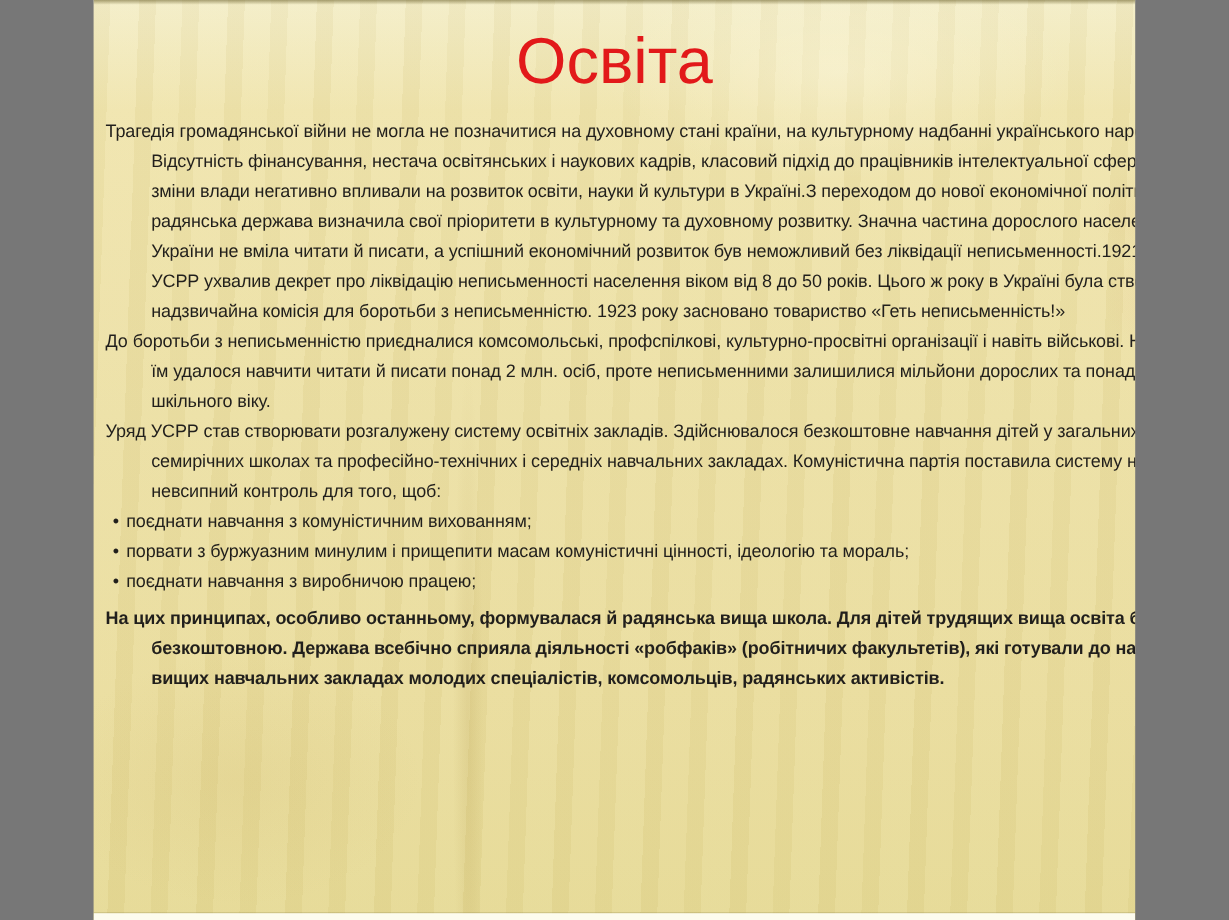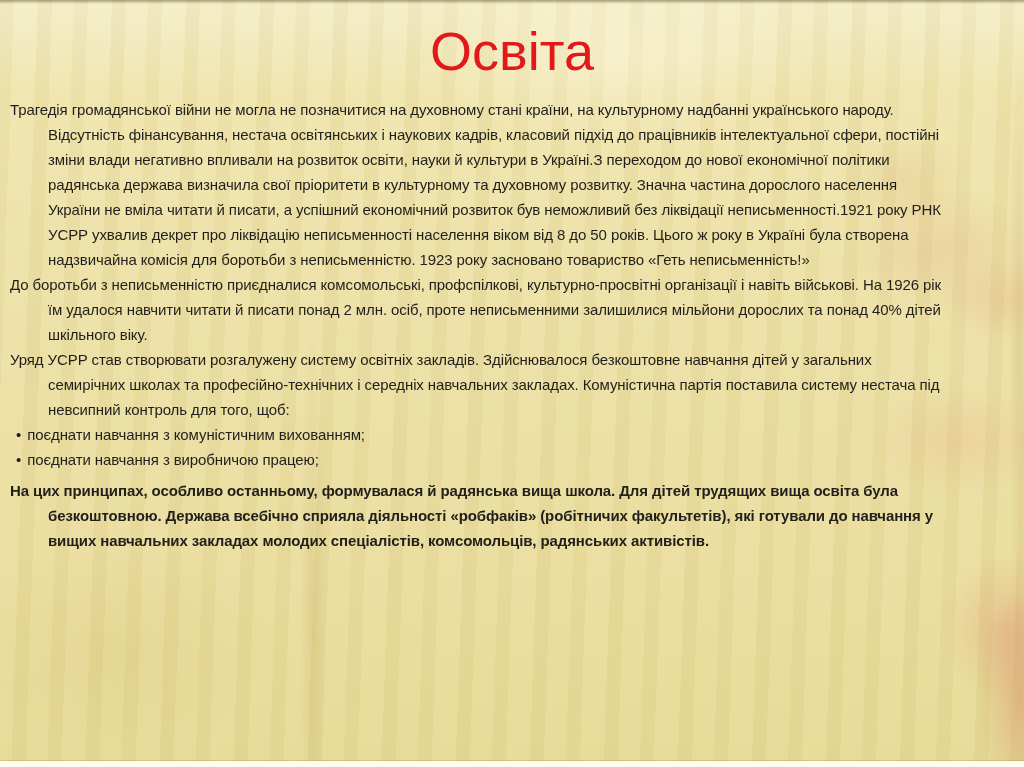--- a/index.html
+++ b/index.html
@@ -3,21 +3,21 @@
 <meta charset="utf-8">
 <title>Освіта</title>
 <style>
   html, body {
     margin: 0;
     padding: 0;
     background: #777;
   }
   .slide {
     position: relative;
-    width: 1024px;
+    width: 868px;
     height: 767px;
     margin: 0 auto;
     overflow: hidden;
     font-family: "Liberation Sans", "DejaVu Sans", sans-serif;
     color: var(--body-text-color, #211f1c);
     
     background:
       radial-gradient(140px 90px at 940px 250px, rgba(224,150,120,.20), transparent 70%),
       radial-gradient(120px 80px at 958px 440px, rgba(228,140,110,.16), transparent 70%),
       radial-gradient(100px 70px at 903px 180px, rgba(214,162,100,.18), transparent 70%),
@@ -92,17 +92,18 @@
 <body>
 
 <div class="slide">
   <div class="top-edge"></div>
   <h1 class="title">Освіта</h1>
   <div class="content">
       <p class="para">Трагедія громадянської війни не могла не позначитися на духовному стані країни, на культурному надбанні українського народу. Відсутність фінансування, нестача освітянських і наукових кадрів, класовий підхід до працівників інтелектуальної сфери, постійні зміни влади негативно впливали на розвиток освіти, науки й культури в Україні.З переходом до нової економічної політики радянська держава визначила свої пріоритети в культурному та духовному розвитку. Значна частина дорослого населення України не вміла читати й писати, а успішний економічний розвиток був неможливий без ліквідації неписьменності.1921 року РНК УСРР ухвалив декрет про ліквідацію неписьменності населення віком від 8 до 50 років. Цього ж року в Україні була створена надзвичайна комісія для боротьби з неписьменністю. 1923 року засновано товариство «Геть неписьменність!»</p>
       <p class="para">До боротьби з неписьменністю приєдналися комсомольські, профспілкові, культурно-просвітні організації і навіть військові. На 1926 рік їм удалося навчити читати й писати понад 2 млн. осіб, проте неписьменними залишилися мільйони дорослих та понад 40% дітей шкільного віку.</p>
       <p class="para">Уряд УСРР став створювати розгалужену систему освітніх закладів. Здійснювалося безкоштовне навчання дітей у загальних семирічних школах та професійно-технічних і середніх навчальних закладах. Комуністична партія поставила систему нестача під невсипний контроль для того, щоб:</p>
       <p class="bullet"><span class="dot">•</span><span>поєднати навчання з комуністичним вихованням;</span></p>
+      <p class="bullet"><span class="dot">•</span><span>порвати з буржуазним минулим і прищепити масам комуністичні цінності, ідеологію та мораль;</span></p>
       <p class="bullet"><span class="dot">•</span><span>поєднати навчання з виробничою працею;</span></p>
       <p class="para">На цих принципах, особливо останньому, формувалася й радянська вища школа. Для дітей трудящих вища освіта була безкоштовною. Держава всебічно сприяла діяльності «робфаків» (робітничих факультетів), які готували до навчання у вищих навчальних закладах молодих спеціалістів, комсомольців, радянських активістів.</p>
     </div>
   <div class="bottom-strip"></div>
 </div>
 
 </body></html>

